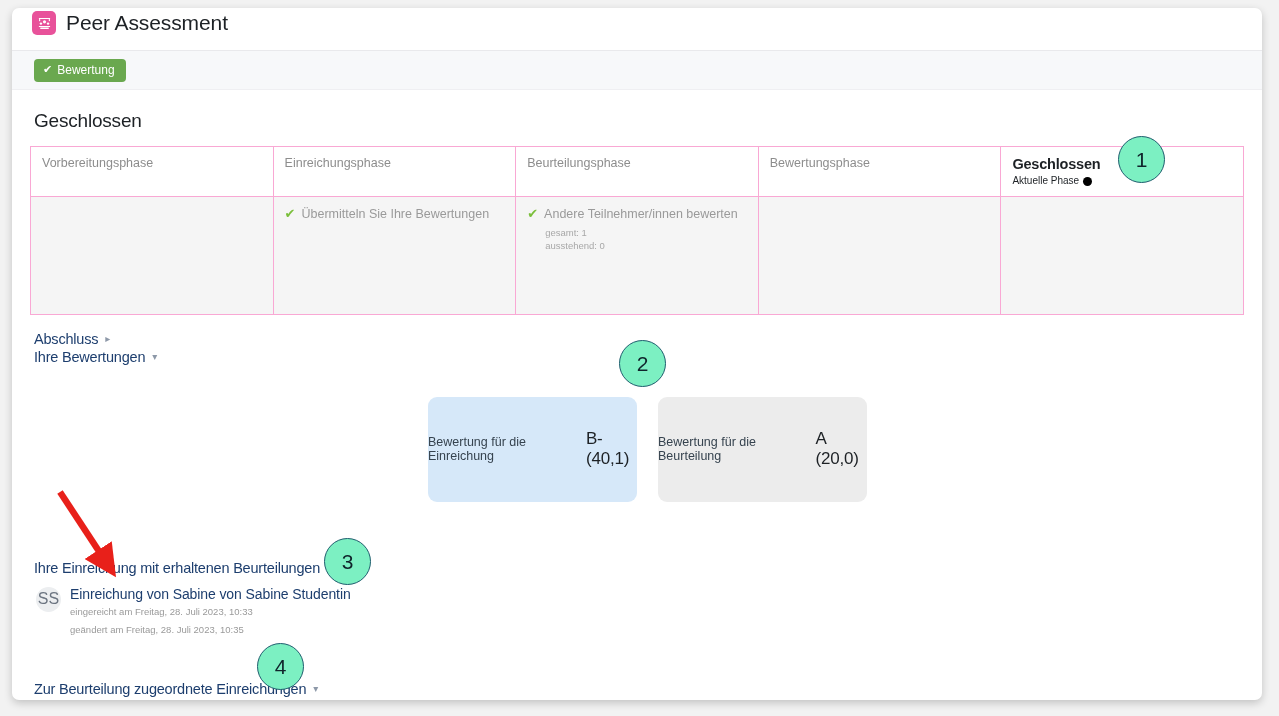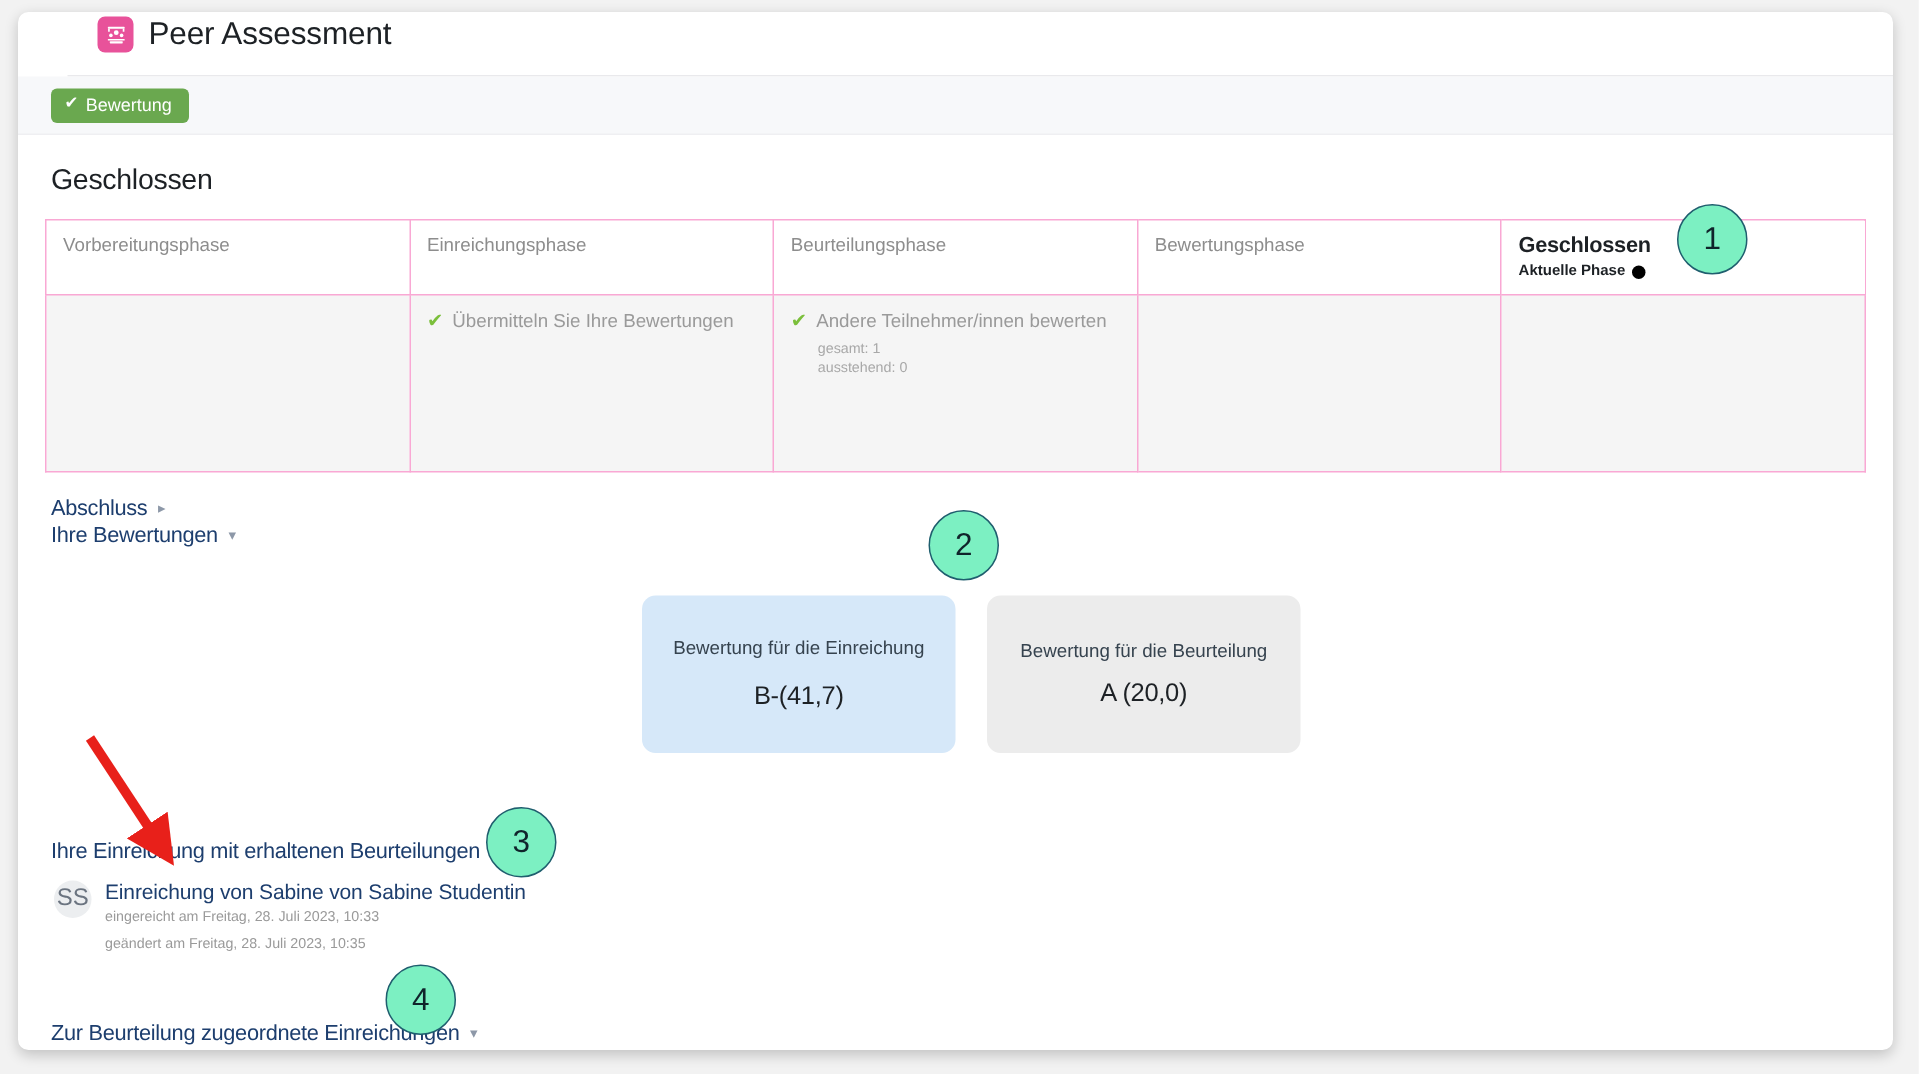--- a/index.html
+++ b/index.html
@@ -18,21 +18,20 @@
     box-shadow: 0 3px 9px rgba(0,0,0,0.20);
     overflow: hidden;
   }
 
   
   .app-header {
     height: 43px;
     display: flex; align-items: center;
     padding: 0 0 12px 20px;
     border-bottom: 1px solid #e9e9ec;
-    margin-left: 33px;
   }
   .app-icon {
     width: 24px; height: 24px;
     background: #e8529a;
     border-radius: 5px;
     display: flex; align-items: center; justify-content: center;
     margin-right: 10px;
     flex: 0 0 auto;
   }
   .app-icon svg { display:block; }
@@ -104,21 +103,21 @@
   th.current .cur-name {
     color: #1d2125;
     font-size: 14.5px;
     font-weight: 700;
     line-height: 1.15;
     letter-spacing: -0.2px;
   }
   th.current .cur-sub {
     color: #1d2125;
     font-size: 10px;
-    font-weight: 700;
+    font-weight: 400;
     margin-top: 2px;
     display: flex; align-items: flex-end; gap: 4px;
   }
   th.current .dot {
     width: 9px; height: 9px; border-radius: 50%;
     background: #000; display: inline-block;
   }
   .task { display: flex; gap: 6px; align-items: flex-start; }
   .task .tick { color: #7bbf3b; font-size: 13px; line-height: 1.1; }
   .task .task-text { font-size: 12.5px; color: #9a9a9a; line-height: 1.2; }
@@ -141,21 +140,21 @@
 
   
   .grade-row {
     display: flex;
     gap: 21px;
     margin: 32px 0 0 398px;
   }
   .grade-card {
     width: 209px; height: 105px;
     border-radius: 9px;
-    display: flex; flex-direction: column;
+    display: flex; flex-direction: row;
     align-items: center; justify-content: center;
     gap: 15px;
   }
   .grade-card.blue { background: #d6e8f9; }
   .grade-card.grey { background: #ececec; gap: 11px; }
   .grade-label { font-size: 12.5px; color: #36434f; }
   .grade-value { font-size: 17px; color: #1d2125; letter-spacing: -0.2px; }
 
   
   .section-head.einreichung-mit { margin-top: 58px; }
@@ -276,21 +275,21 @@
     </div>
 
     <div class="section-head bewertungen">
       <span>Ihre Bewertungen</span>
       <span class="caret-down">▾</span>
     </div>
 
     <div class="grade-row">
       <div class="grade-card blue">
         <div class="grade-label">Bewertung für die Einreichung</div>
-        <div class="grade-value">B-(41,7)</div>
+        <div class="grade-value">B-(40,1)</div>
       </div>
       <div class="grade-card grey">
         <div class="grade-label">Bewertung für die Beurteilung</div>
         <div class="grade-value">A (20,0)</div>
       </div>
     </div>
 
     <div class="section-head einreichung-mit">
       <span>Ihre Einreichung mit erhaltenen Beurteilungen</span>
       <span class="caret-down">▾</span>

